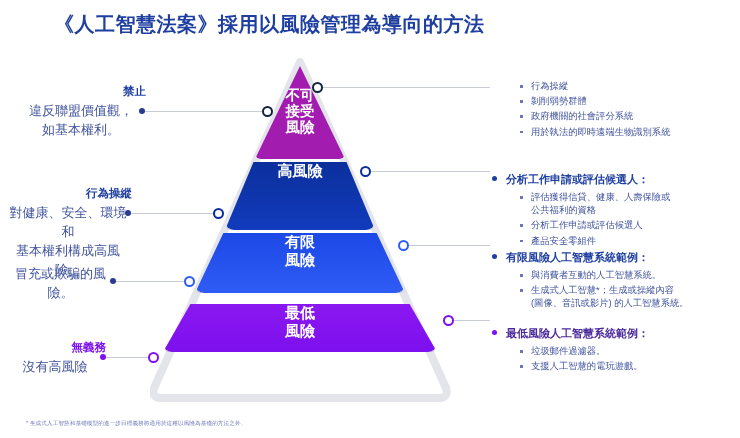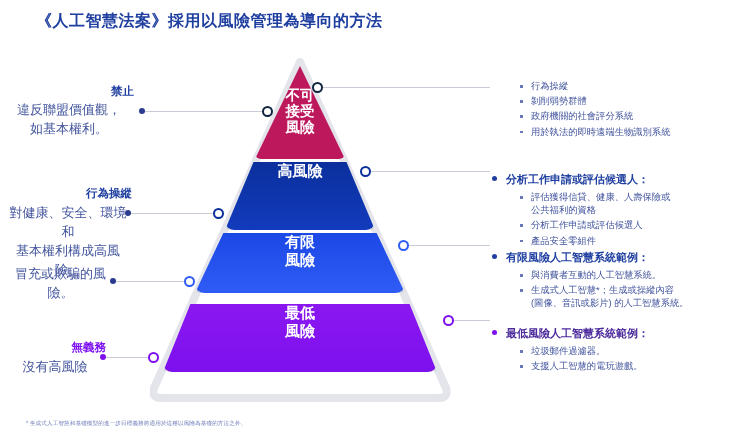--- a/index.html
+++ b/index.html
@@ -2,22 +2,22 @@
 <html><head>
 <meta charset="utf-8">
 <style>
   html,body{margin:0;padding:0;}
   body{
     width:740px;height:438px;background:#ffffff;
     font-family:"Liberation Sans","DejaVu Sans",sans-serif;
     color:#2a3a8f;overflow:hidden;position:relative;
   }
   #page-title{
-    position:absolute;left:36px;top:11px;
-    font-size:16px;font-weight:bold;color:#1f3fa0;
+    position:absolute;left:54px;top:11px;
+    font-size:20px;font-weight:bold;color:#1f3fa0;
     letter-spacing:0.5px;white-space:nowrap;
   }
 
   
   #pyramid{position:absolute;left:150px;top:58px;width:400px;height:352px;}
 
   .outline-tri{
     position:absolute;left:0;top:0;width:400px;height:352px;
   }
 
@@ -26,21 +26,21 @@
     display:flex;align-items:flex-start;justify-content:center;
     color:#ffffff;font-weight:bold;text-align:center;
     line-height:1.18;
     box-shadow:0 1px 2px rgba(0,0,0,.18);
   }
   .tier span{display:block;}
 
   
   #tier-1{
     left:105px;top:8px;width:90px;height:93px;
-    background:#be185d;
+    background:#a21caf;
     clip-path:polygon(50% 0%, 100% 100%, 0% 100%);
     border-radius:6px;
     font-size:14.5px;padding-top:22px;box-sizing:border-box;
     align-items:flex-start;box-shadow:none;
   }
   #tier-1 .lbl{line-height:1.1;}
 
   
   #tier-2{
     left:75px;top:104px;width:150px;height:68px;
@@ -48,21 +48,21 @@
     clip-path:polygon(19% 0%, 81% 0%, 100% 100%, 0% 100%);
     font-size:15px;
   }
   #tier-3{
     left:45px;top:175px;width:210px;height:60px;
     background:linear-gradient(180deg,#1c48e6 0%,#2f5cf5 100%);
     clip-path:polygon(13.5% 0%, 86.5% 0%, 100% 100%, 0% 100%);
     font-size:15px;
   }
   #tier-4{
-    left:13px;top:246px;width:274px;height:68px;
+    left:13px;top:246px;width:274px;height:48px;
     background:linear-gradient(180deg,#8a17f0 0%,#7d10ee 100%);
     clip-path:polygon(10% 0%, 90% 0%, 100% 100%, 0% 100%);
     font-size:15px;
   }
 
   
   .tier-round{border-radius:9px;}
 
   
   .dot{
@@ -178,21 +178,21 @@
 <div class="lline" style="left:142px;top:111px;width:122px;"></div>
 <div class="lline" style="left:128px;top:213px;width:88px;"></div>
 <div class="lline" style="left:113px;top:281px;width:74px;"></div>
 <div class="lline" style="left:103px;top:357px;width:48px;"></div>
 
 <div class="ldot" style="left:139px;top:108px;"></div>
 <div class="ldot" style="left:125px;top:210px;"></div>
 <div class="ldot" style="left:110px;top:278px;"></div>
 <div class="ldot purple" style="left:100px;top:354px;"></div>
 
-<div class="lnote" style="left:4px;top:84px;width:130px;font-family:Liberation Mono, monospace;">
+<div class="lnote" style="left:16px;top:84px;width:130px;">
   <span class="lnote-t">禁止</span>
   <span class="lnote-b">違反聯盟價值觀，</span>
   <span class="lnote-b">如基本權利。</span>
 </div>
 
 <div class="lnote" style="left:4px;top:186px;width:128px;">
   <span class="lnote-t">行為操縱</span>
   <span class="lnote-b">對健康、安全、環境和</span>
   <span class="lnote-b">基本權利構成高風險。</span>
 </div>

